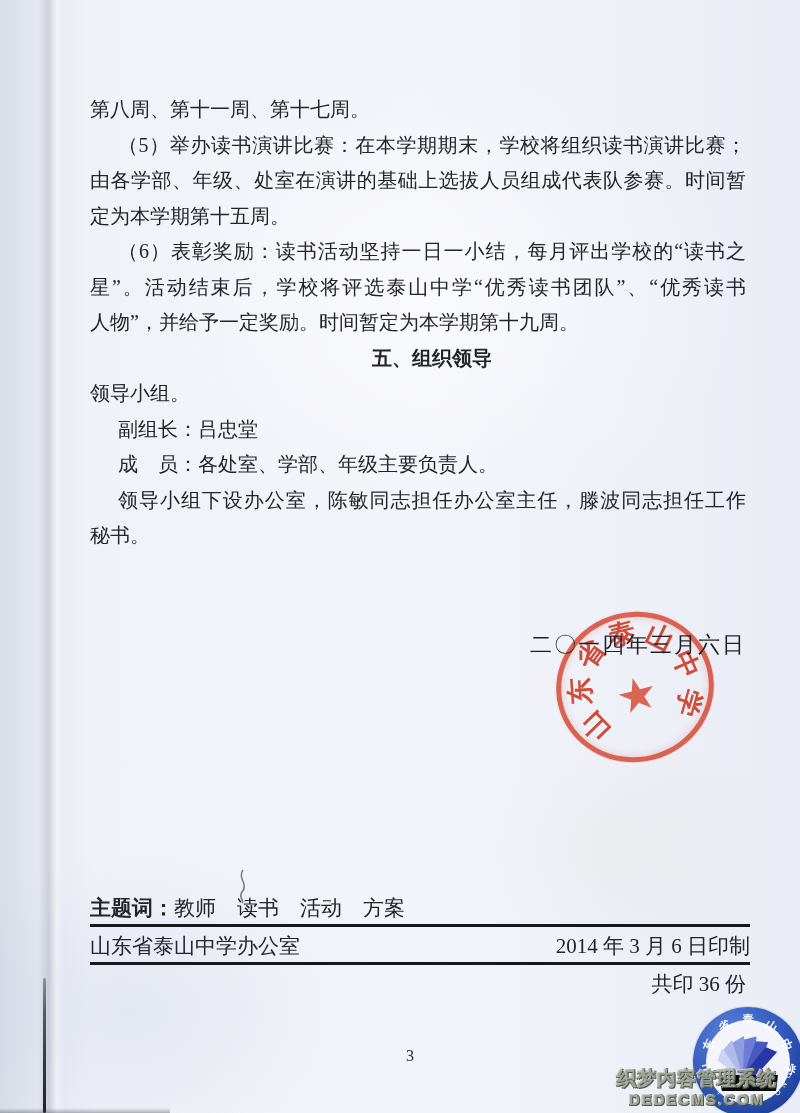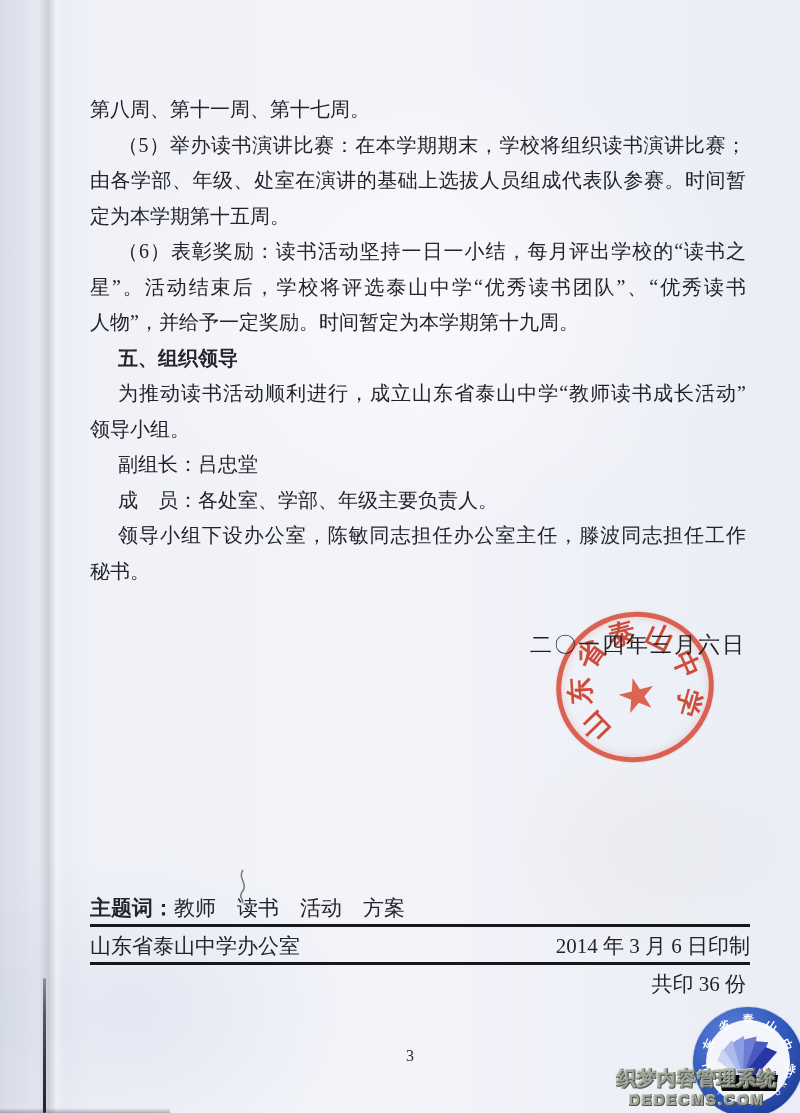--- a/index.html
+++ b/index.html
@@ -21,21 +21,21 @@
   .fold-dark { background:linear-gradient(#8e919a, #585b63 25%, #33353b 65%, #202227); }
   .edge-bottom { position:absolute; left:0; bottom:0; width:170px; height:5px;
     background:linear-gradient(to top, rgba(55,58,66,.35), transparent); }
 
   
   .doc-body { position:absolute; left:90px; top:92px; width:656px; z-index:2;
     font-size:20px; line-height:35.5px; }
   .bline { white-space:nowrap; }
   .bline.just { white-space:normal; text-align:justify; text-align-last:justify; }
   .bline.indent { text-indent:1.4em; }
-  .bline.bold { font-weight:bold; }
+  .bline.bold { font-weight:bold;text-align:center; }
 
   
   .doc-date { position:absolute; left:446px; top:630px; width:300px; z-index:6;
     text-align:right; font-size:22px; letter-spacing:2px; color:#1f2026;font-family:Liberation Serif, serif; }
 
   
   .seal { position:absolute; left:556px; top:612px; width:158px; height:150px;
     transform:rotate(-14deg); z-index:4; }
   .seal-ring { position:absolute; left:0; top:0; right:0; bottom:0; border-radius:50%;
     border:5px solid rgba(212,58,36,.78);
@@ -98,21 +98,20 @@
 
   <div class="doc-body">
       <div class="bline ">第八周、第十一周、第十七周。</div>
       <div class="bline indent just">（5）举办读书演讲比赛：在本学期期末，学校将组织读书演讲比赛；</div>
       <div class="bline just">由各学部、年级、处室在演讲的基础上选拔人员组成代表队参赛。时间暂</div>
       <div class="bline ">定为本学期第十五周。</div>
       <div class="bline indent just">（6）表彰奖励：读书活动坚持一日一小结，每月评出学校的“读书之</div>
       <div class="bline just">星”。活动结束后，学校将评选泰山中学“优秀读书团队”、“优秀读书</div>
       <div class="bline ">人物”，并给予一定奖励。时间暂定为本学期第十九周。</div>
       <div class="bline indent bold">五、组织领导</div>
-      <div class="bline indent just">为推动读书活动顺利进行，成立山东省泰山中学“教师读书成长活动”</div>
       <div class="bline ">领导小组。</div>
       <div class="bline indent">副组长：吕忠堂</div>
       <div class="bline indent">成　员：各处室、学部、年级主要负责人。</div>
       <div class="bline indent just">领导小组下设办公室，陈敏同志担任办公室主任，滕波同志担任工作</div>
       <div class="bline ">秘书。</div>
     </div>
 
   <div class="seal">
     <div class="seal-ring"></div>
     <div class="seal-arc">

